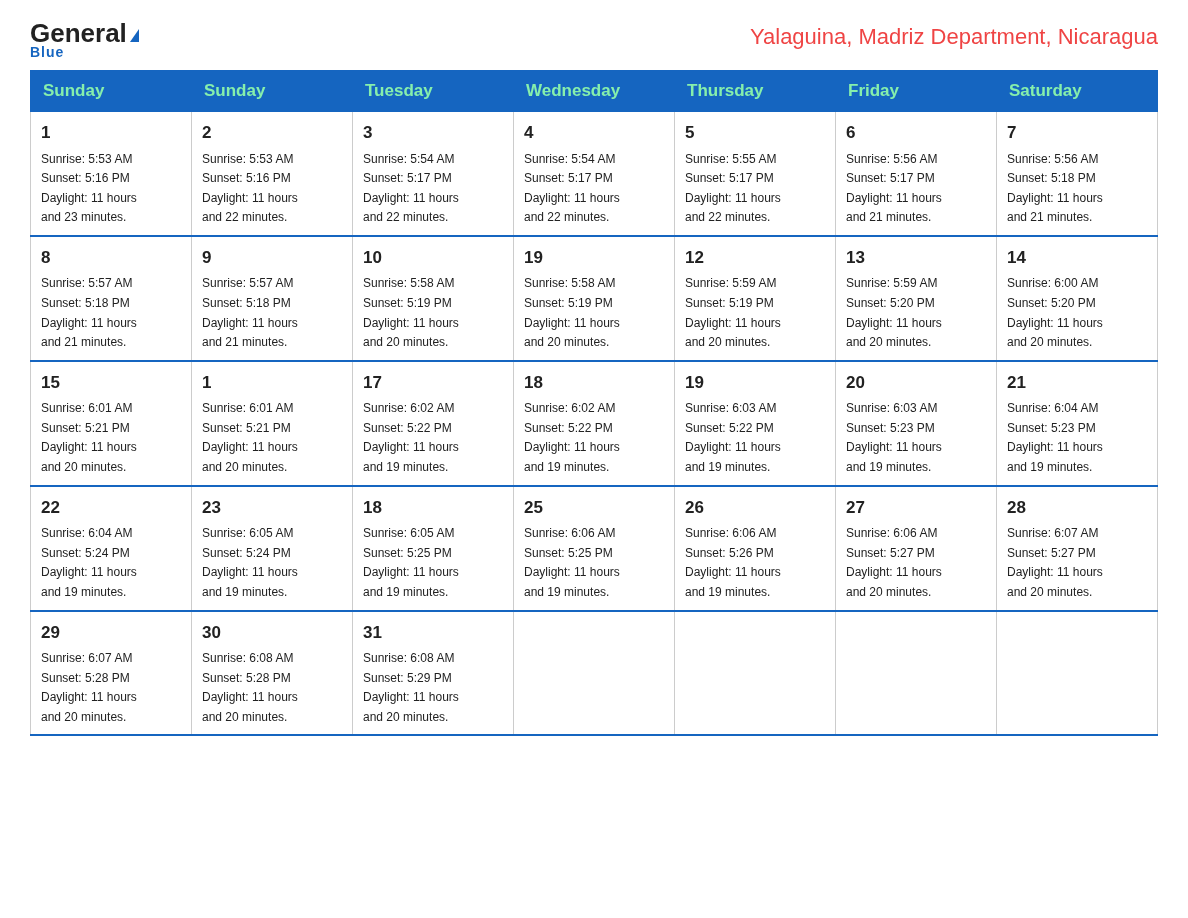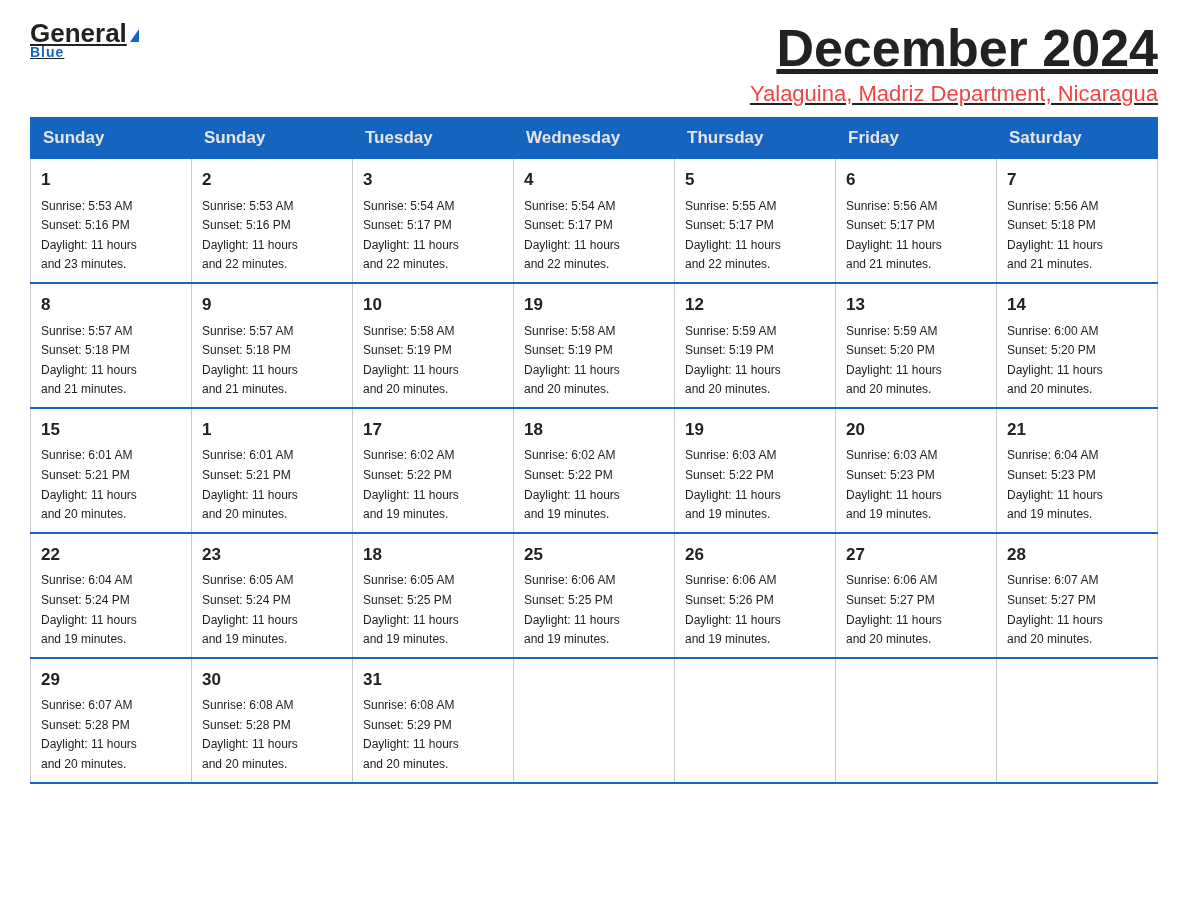--- a/index.html
+++ b/index.html
@@ -9,21 +9,20 @@
       color: #222;
       width: 1188px;
       min-height: 918px;
       padding: 20px 30px;
     }
     .header-row {
       display: flex;
       justify-content: space-between;
       align-items: flex-start;
       margin-bottom: 10px;
-      text-decoration: underline;
     }
     .logo-area {
       display: flex;
       flex-direction: column;
       align-items: flex-start;
     }
     .logo-text {
       font-size: 26px;
       font-weight: bold;
       color: #222;
@@ -50,21 +49,21 @@
       color: #ef4444;
       margin-top: 4px;
     }
     .calendar {
       width: 100%;
       border-collapse: collapse;
       margin-top: 8px;
     }
     .calendar thead th {
       background-color: #1565c0;
-      color: #e5e5e5;
+      color: #86efac;
       font-size: 17px;
       font-weight: bold;
       padding: 10px 12px;
       text-align: left;
       border: 1px solid #1565c0;
     }
     .calendar tbody td {
       border: 1px solid #ccc;
       vertical-align: top;
       padding: 8px 10px;
@@ -95,21 +94,20 @@
 <body>
 
 <div class="header-row">
   <div class="logo-area">
     <div class="logo-text">
       General<span style="display:inline-block;width:0;height:0;border-left:9px solid transparent;border-bottom:13px solid #1565c0;margin-left:3px;vertical-align:middle;"></span>
     </div>
     <div class="logo-line">Blue</div>
   </div>
   <div class="title-area">
-    <div class="month-title">December 2024</div>
     <div class="location-title">Yalaguina, Madriz Department, Nicaragua</div>
   </div>
 </div>
 
 <table class="calendar">
   <thead>
     <tr>
     <th>Sunday</th>
         <th>Sunday</th>
         <th>Tuesday</th>

